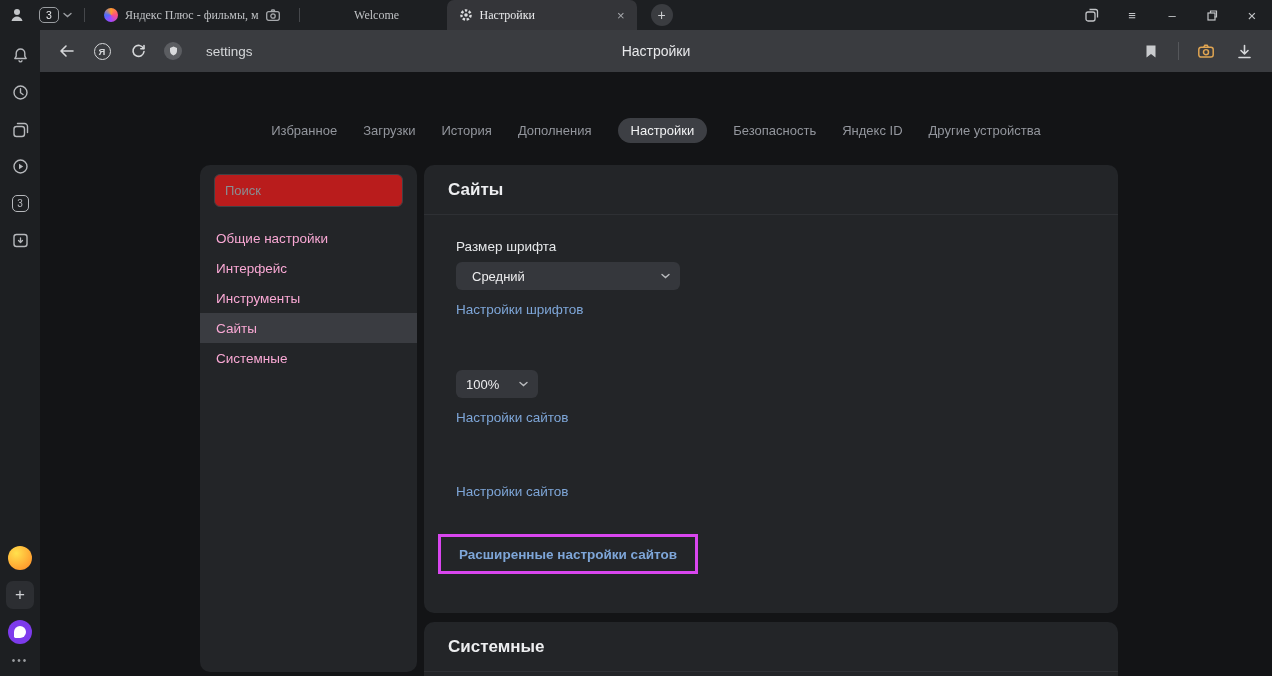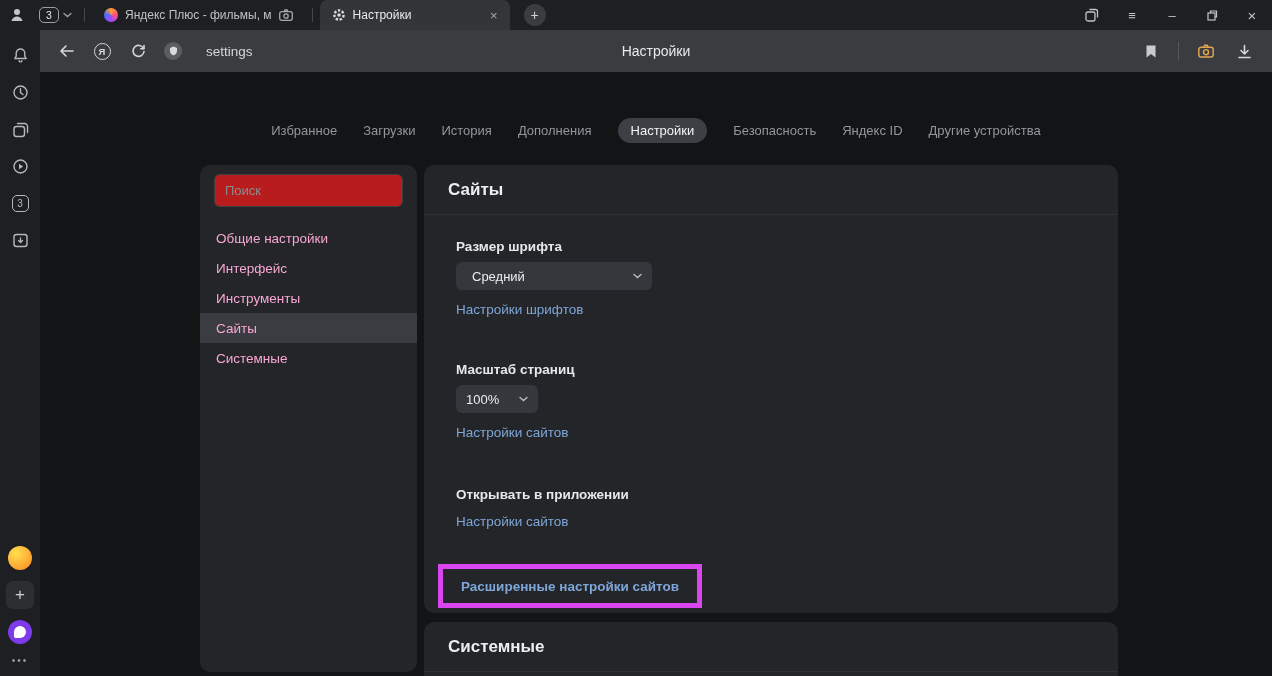--- a/index.html
+++ b/index.html
@@ -22,21 +22,21 @@
   .count-box {
     min-width:20px; height:16px; border:1.4px solid #9a9da1; border-radius:5px;
     font-size:10.5px; display:flex; align-items:center; justify-content:center;
     color:#e6e7e9; padding:0 4px;
   }
   .vdiv { width:1px; height:14px; background:#45474b; margin:0 7px; }
   .tab {
     height:30px; display:flex; align-items:center; gap:7px; padding:0 12px;
     font-size:12px; color:#bfc1c4; cursor:pointer;
   }
-  .tab .title { white-space:nowrap; overflow:hidden; text-overflow:ellipsis; }
+  .tab .title { white-space:nowrap; overflow:hidden; text-overflow:ellipsis;font-family:Liberation Serif, serif; }
   .tab-1 .title { max-width:148px; }
   .tab-2 { width:140px; justify-content:center; }
   .tab.active { background:#343539; border-radius:7px 7px 0 0; color:#e9eaec; width:190px; }
   .tab.active .tab-close { margin-left:auto; }
   .favicon-plus {
     width:14px; height:14px; border-radius:50%; flex:0 0 14px;
     background:conic-gradient(#ff9d2b,#ff4f7e,#a347ff,#4d6bff,#ff9d2b);
   }
   .tab-close { font-size:13px; color:#a7a9ad; cursor:pointer; line-height:1; }
   .newtab-btn {
@@ -105,31 +105,31 @@
     font-size:13.5px; color:#f9a8d4; cursor:pointer; }
   .menu-item.selected { background:#3a3c41; }
 
   .panel-card { position:absolute; left:384px; width:694px; background:#232528; border-radius:10px; }
   #sites-card { top:93px; height:448px; }
   #system-card { top:550px; height:130px; }
   .panel-header { height:50px; display:flex; align-items:center; padding:0 24px;
     font-size:17px; font-weight:600; color:#edeef0; border-bottom:1px solid #2e3034; }
   .panel-body { padding:0 24px 0 32px; }
 
-  .setting-label { font-weight:bold; font-size:13.5px; color:#e6e8ea; }
+  .setting-label { font-weight:normal; font-size:13.5px; color:#e6e8ea; }
   .select {
     display:inline-flex; align-items:center; background:#35373c; border:none; border-radius:6px;
     height:28px; padding:0 10px; font-size:13px; color:#ededef; cursor:pointer;
     margin-top:8px; font-family:inherit;
   }
-  .select.wide { width:196px; justify-content:space-between;padding-left:16px; }
+  .select.wide { width:224px; justify-content:space-between;padding-left:16px; }
   .select.small { gap:20px; }
   .link { display:inline-block; color:#7ea6d8; font-size:13.5px; cursor:pointer;
     margin-top:12px; text-decoration:none; }
-  .advanced-wrap { display:inline-block; border:5px solid #d946ef; padding:8px 18px;
+  .advanced-wrap { display:inline-block; border:3px solid #d946ef; padding:8px 18px;
     margin-left:-18px; margin-top:34px; }
   .advanced-link { color:#7ea6d8; font-size:13.5px; font-weight:bold; cursor:pointer; text-decoration:none; }
   .chev { color:#b9bbbe; }
 </style>
 </head>
 <body>
 
 <div class="tabbar">
   <div class="profile-btn">
     <span>
@@ -155,20 +155,23 @@
     <span style="color:#a7a9ad">
       <svg width="14" height="12" viewBox="0 0 14 12">
           <rect x="0.7" y="2.7" width="12.6" height="8.6" rx="2" fill="none" stroke="currentColor" stroke-width="1.3"></rect>
           <path d="M5 2.7 L6 1 h2 l1 1.7" fill="none" stroke="currentColor" stroke-width="1.3"></path>
           <circle cx="7" cy="7" r="2.2" fill="none" stroke="currentColor" stroke-width="1.3"></circle>
         </svg>
     </span>
   </div>
   <div class="vdiv"></div>
 
+  <div class="tab tab-2">
+    <span class="title">Welcome</span>
+  </div>
 
   <div class="tab active">
     <span>
       <svg width="14" height="14" viewBox="0 0 14 14">
           <circle cx="7" cy="7" r="4.6" fill="none" stroke="#dadbdd" stroke-width="2.4" stroke-dasharray="2.4 1.6"></circle>
           <circle cx="7" cy="7" r="1.8" fill="#dadbdd"></circle>
         </svg>
     </span>
     <span class="title">Настройки</span>
     <span class="tab-close">×</span>
@@ -349,36 +352,34 @@
               <svg width="9" height="6" viewBox="0 0 9 6">
                   <path d="M1 1.5 L4.5 4.5 L8 1.5" fill="none" stroke="currentColor" stroke-width="1.4" stroke-linecap="round"></path>
                 </svg>
             </span>
           </button>
         </div>
         <div><a class="link">Настройки шрифтов</a></div>
       </div>
 
       <div style="margin-top:44px">
-        <div class="setting-label">Масштаб страниц</div>
         <div>
           <button class="select small">
             <span>100%</span>
             <span class="chev">
               <svg width="9" height="6" viewBox="0 0 9 6">
                   <path d="M1 1.5 L4.5 4.5 L8 1.5" fill="none" stroke="currentColor" stroke-width="1.4" stroke-linecap="round"></path>
                 </svg>
             </span>
           </button>
         </div>
         <div><a class="link">Настройки сайтов</a></div>
       </div>
 
       <div style="margin-top:46px">
-        <div class="setting-label">Открывать в приложении</div>
         <div><a class="link">Настройки сайтов</a></div>
       </div>
 
       <div>
         <span class="advanced-wrap">
           <a class="advanced-link">Расширенные настройки сайтов</a>
         </span>
       </div>
 
     </div>

